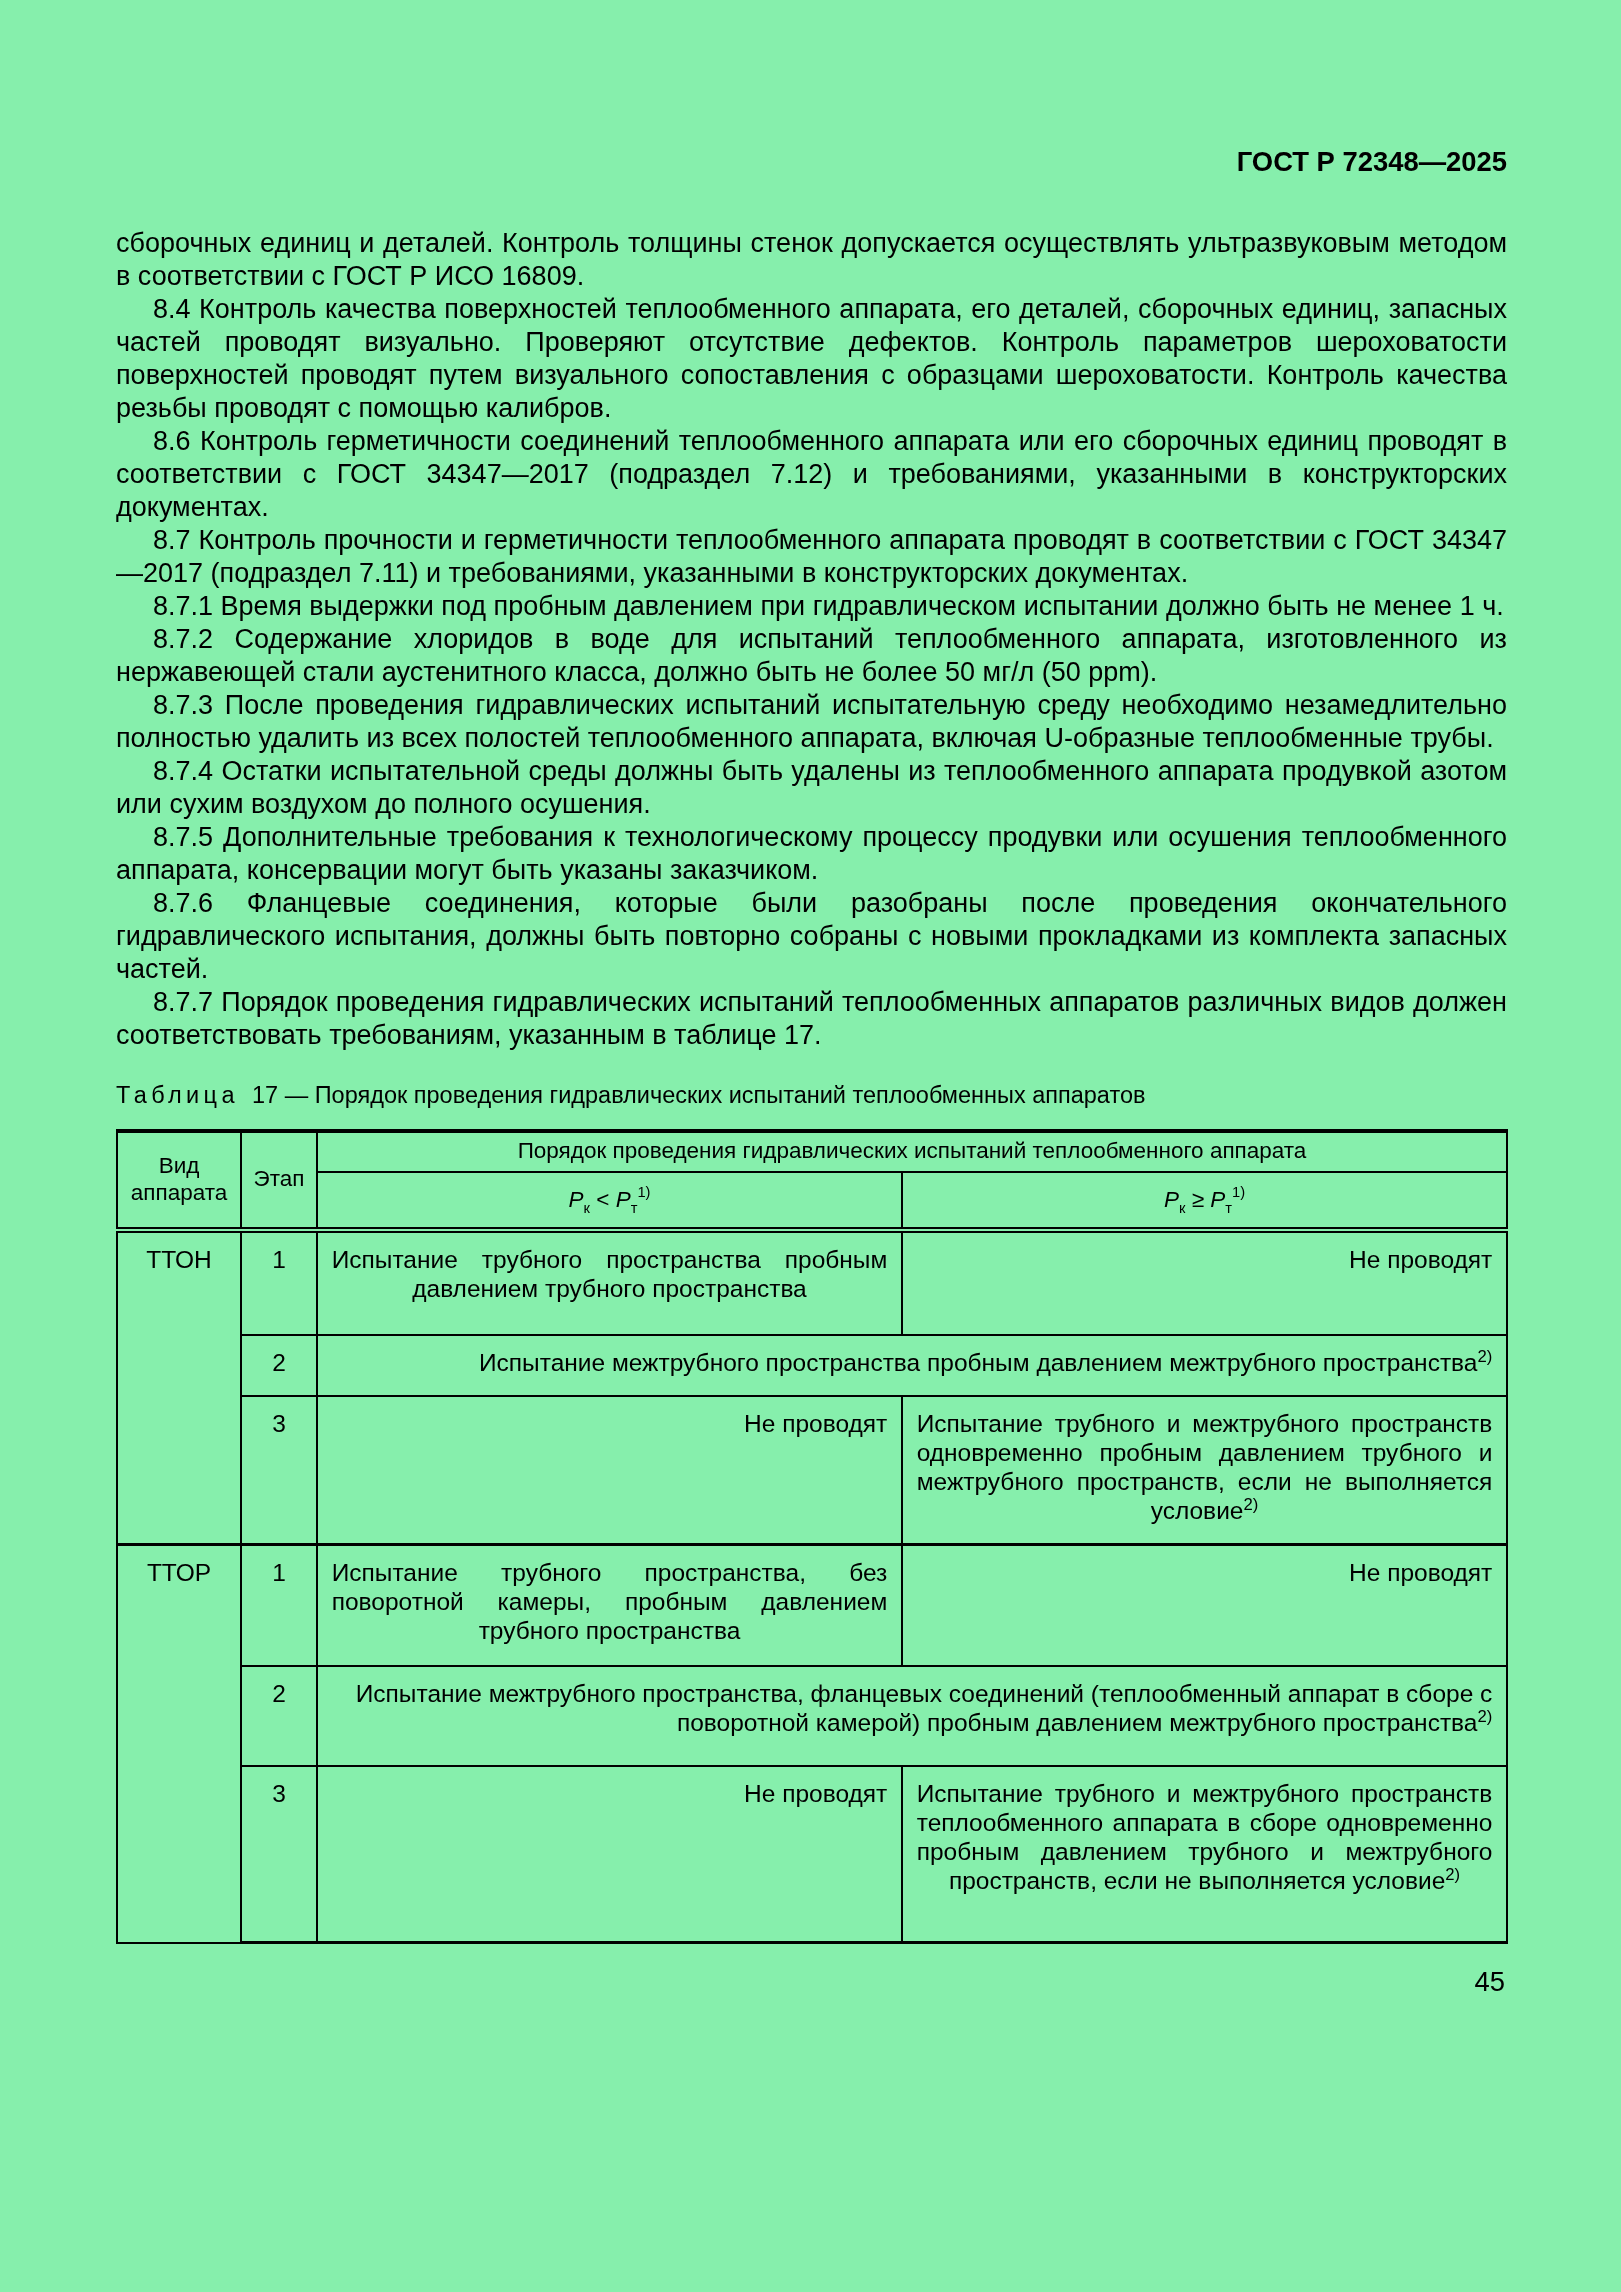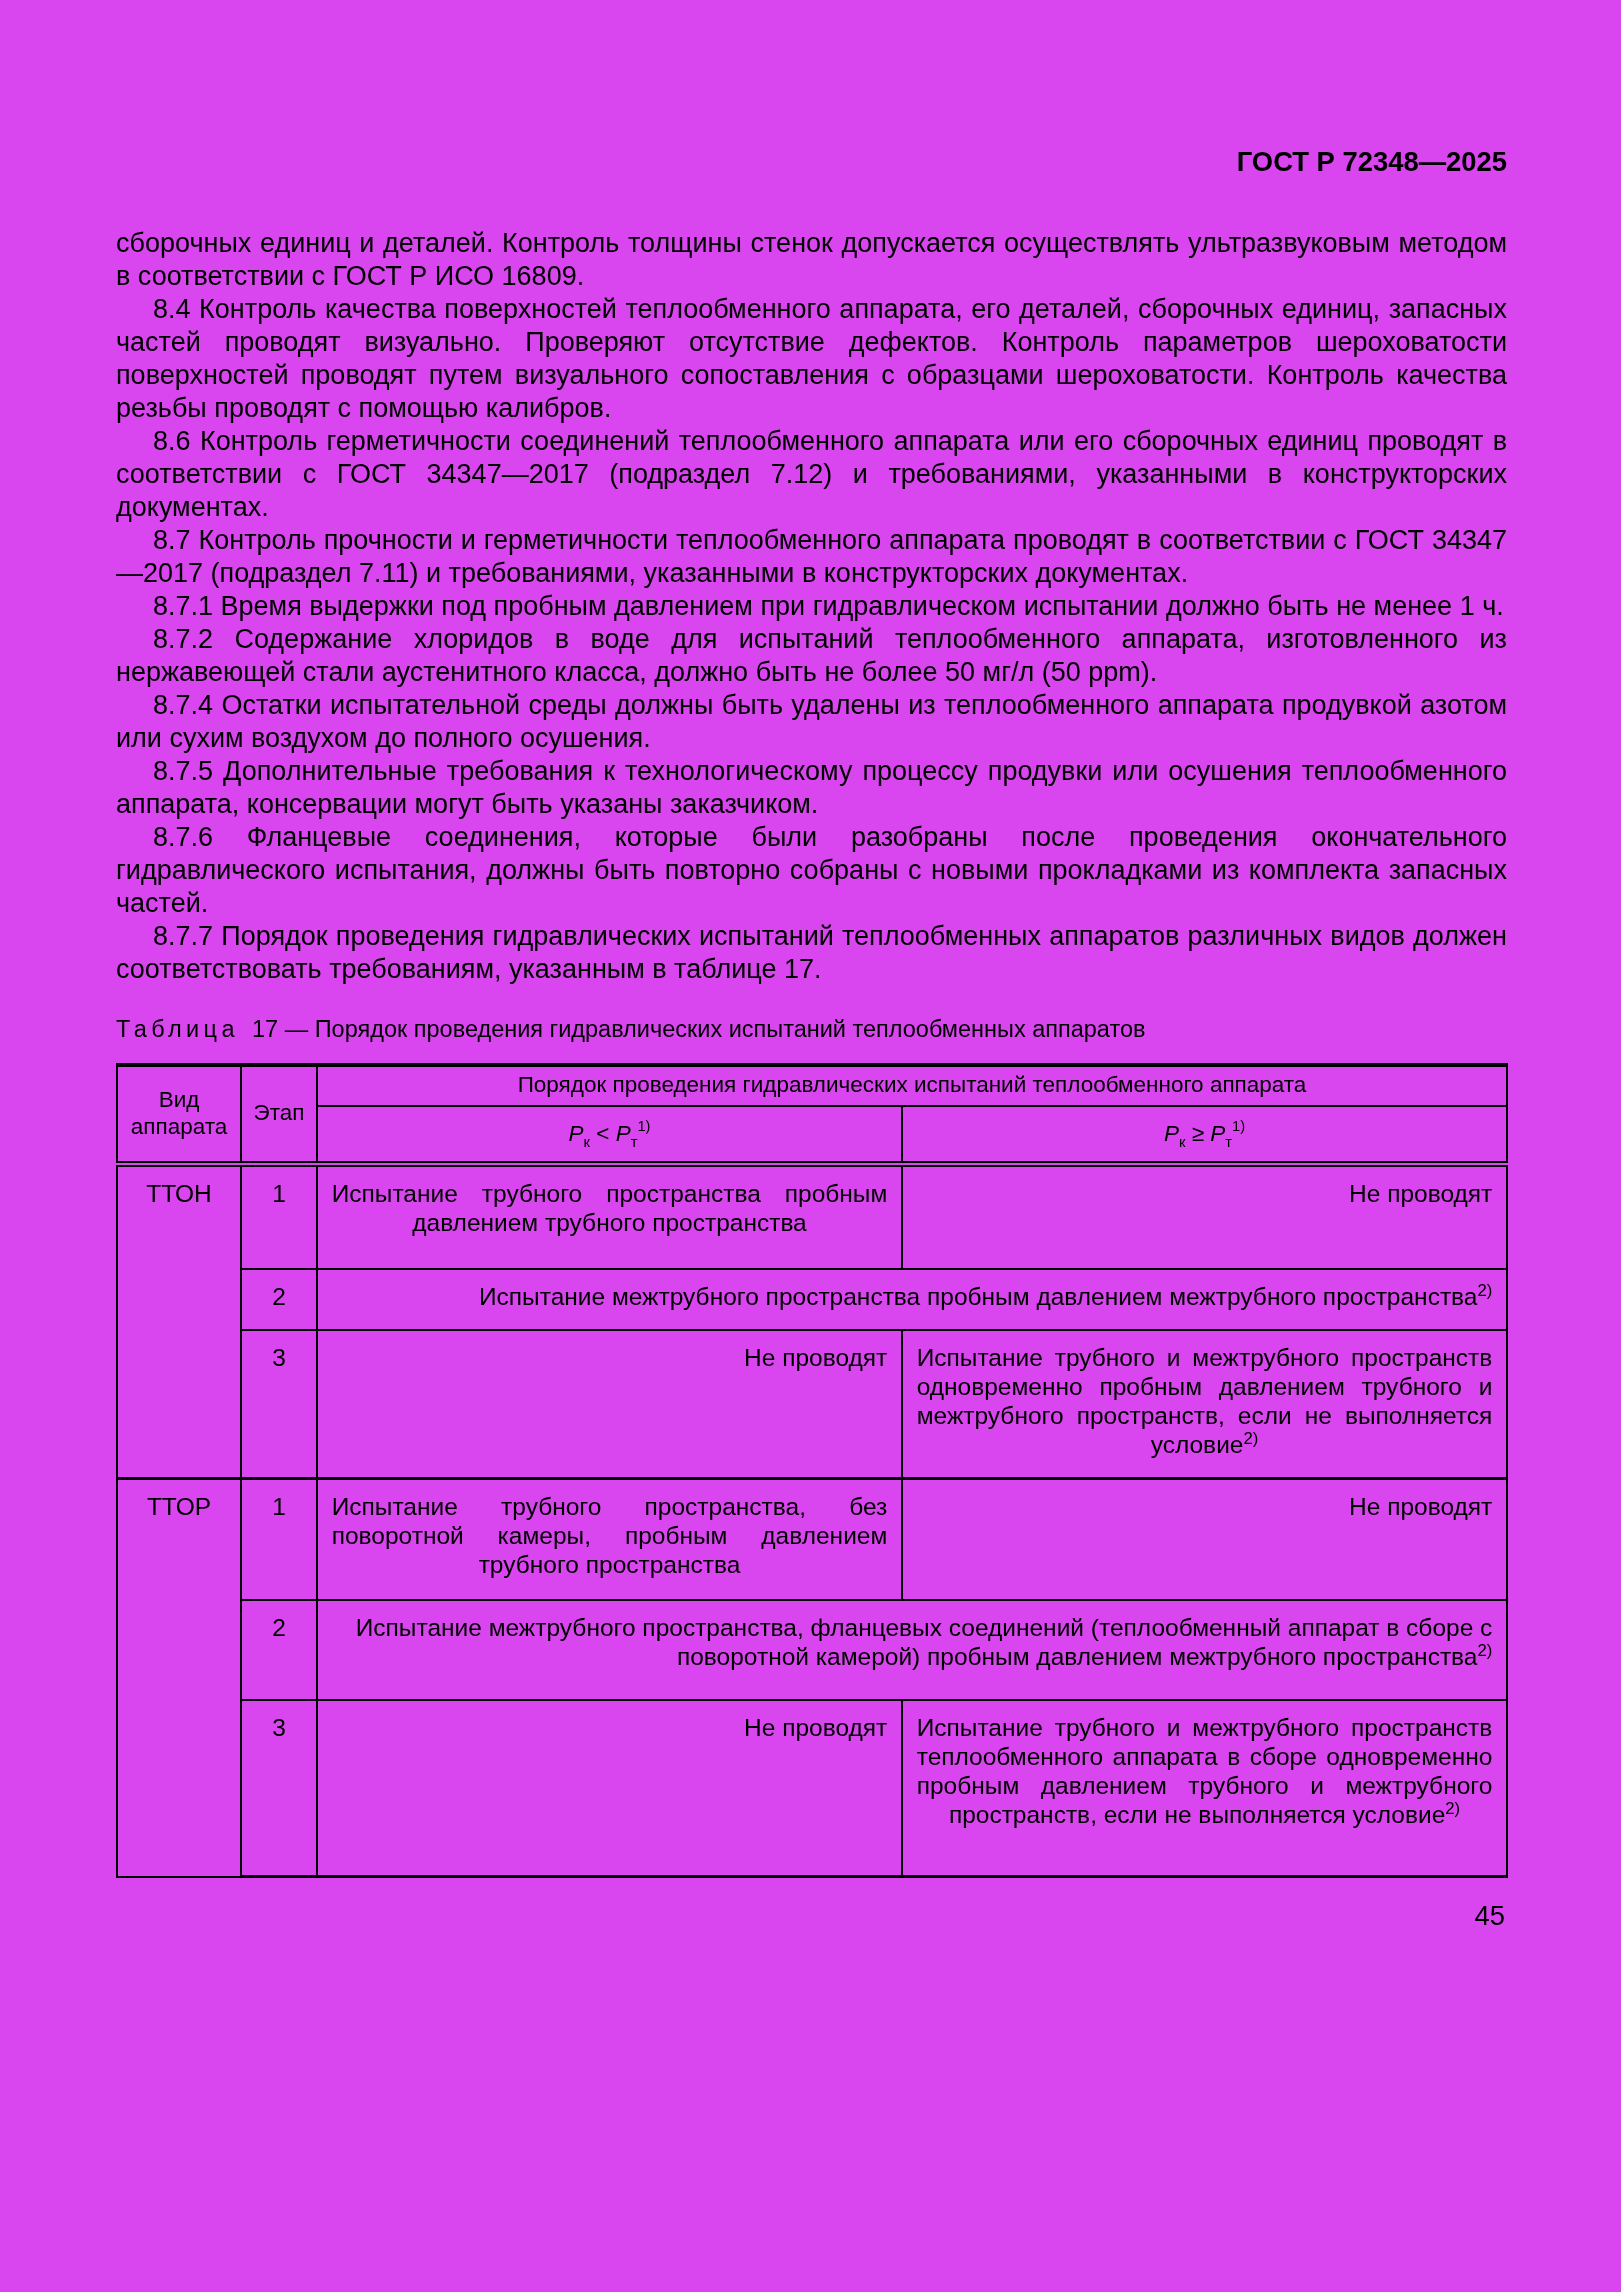--- a/index.html
+++ b/index.html
@@ -1,17 +1,17 @@
 <!DOCTYPE html>
 <html lang="ru"><head>
 <meta charset="utf-8">
 <style>
   html,body{margin:0;padding:0;background:#e8e8e8;}
   .page{
-    width:1621px;height:2293px;background:#d946ef;position:relative;
+    width:1621px;height:2293px;background:#86efac;position:relative;
     font-family:"Liberation Sans", sans-serif;color:#000;margin:0 auto;
     overflow:hidden;
   }
   .content{position:absolute;left:116px;top:147px;width:1391px;}
   .doc-header{
     text-align:right;font-weight:bold;font-size:27.4px;line-height:29px;
     margin:0 0 51px 0;
   }
   .para{
     font-size:27px;line-height:33px;text-align:justify;margin:0;
@@ -58,20 +58,21 @@
   <div class="content">
 
     <div class="doc-header">ГОСТ Р 72348—2025</div>
 
     <p class="para">сборочных единиц и деталей. Контроль толщины стенок допускается осуществлять ультразвуковым методом в соответствии с ГОСТ Р ИСО 16809.</p>
     <p class="para indent">8.4 Контроль качества поверхностей теплообменного аппарата, его деталей, сборочных единиц, запасных частей проводят визуально. Проверяют отсутствие дефектов. Контроль параметров шероховатости поверхностей проводят путем визуального сопоставления с образцами шероховатости. Контроль качества резьбы проводят с помощью калибров.</p>
     <p class="para indent">8.6 Контроль герметичности соединений теплообменного аппарата или его сборочных единиц проводят в соответствии с ГОСТ 34347—2017 (подраздел 7.12) и требованиями, указанными в конструкторских документах.</p>
     <p class="para indent">8.7 Контроль прочности и герметичности теплообменного аппарата проводят в соответствии с ГОСТ 34347—2017 (подраздел 7.11) и требованиями, указанными в конструкторских документах.</p>
     <p class="para indent">8.7.1 Время выдержки под пробным давлением при гидравлическом испытании должно быть не менее 1 ч.</p>
     <p class="para indent">8.7.2 Содержание хлоридов в воде для испытаний теплообменного аппарата, изготовленного из нержавеющей стали аустенитного класса, должно быть не более 50 мг/л (50 ppm).</p>
+    <p class="para indent">8.7.3 После проведения гидравлических испытаний испытательную среду необходимо незамедлительно полностью удалить из всех полостей теплообменного аппарата, включая U-образные теплообменные трубы.</p>
     <p class="para indent">8.7.4 Остатки испытательной среды должны быть удалены из теплообменного аппарата продувкой азотом или сухим воздухом до полного осушения.</p>
     <p class="para indent">8.7.5 Дополнительные требования к технологическому процессу продувки или осушения теплообменного аппарата, консервации могут быть указаны заказчиком.</p>
     <p class="para indent">8.7.6 Фланцевые соединения, которые были разобраны после проведения окончательного гидравлического испытания, должны быть повторно собраны с новыми прокладками из комплекта запасных частей.</p>
     <p class="para indent">8.7.7 Порядок проведения гидравлических испытаний теплообменных аппаратов различных видов должен соответствовать требованиям, указанным в таблице 17.</p>
 
     <p class="caption"><span class="spaced">Таблица</span>&nbsp;&nbsp;<span>17</span> <span>—</span> <span>Порядок проведения гидравлических испытаний теплообменных аппаратов</span></p>
 
     <table class="gost">
       <colgroup>
         <col style="width:124px">

